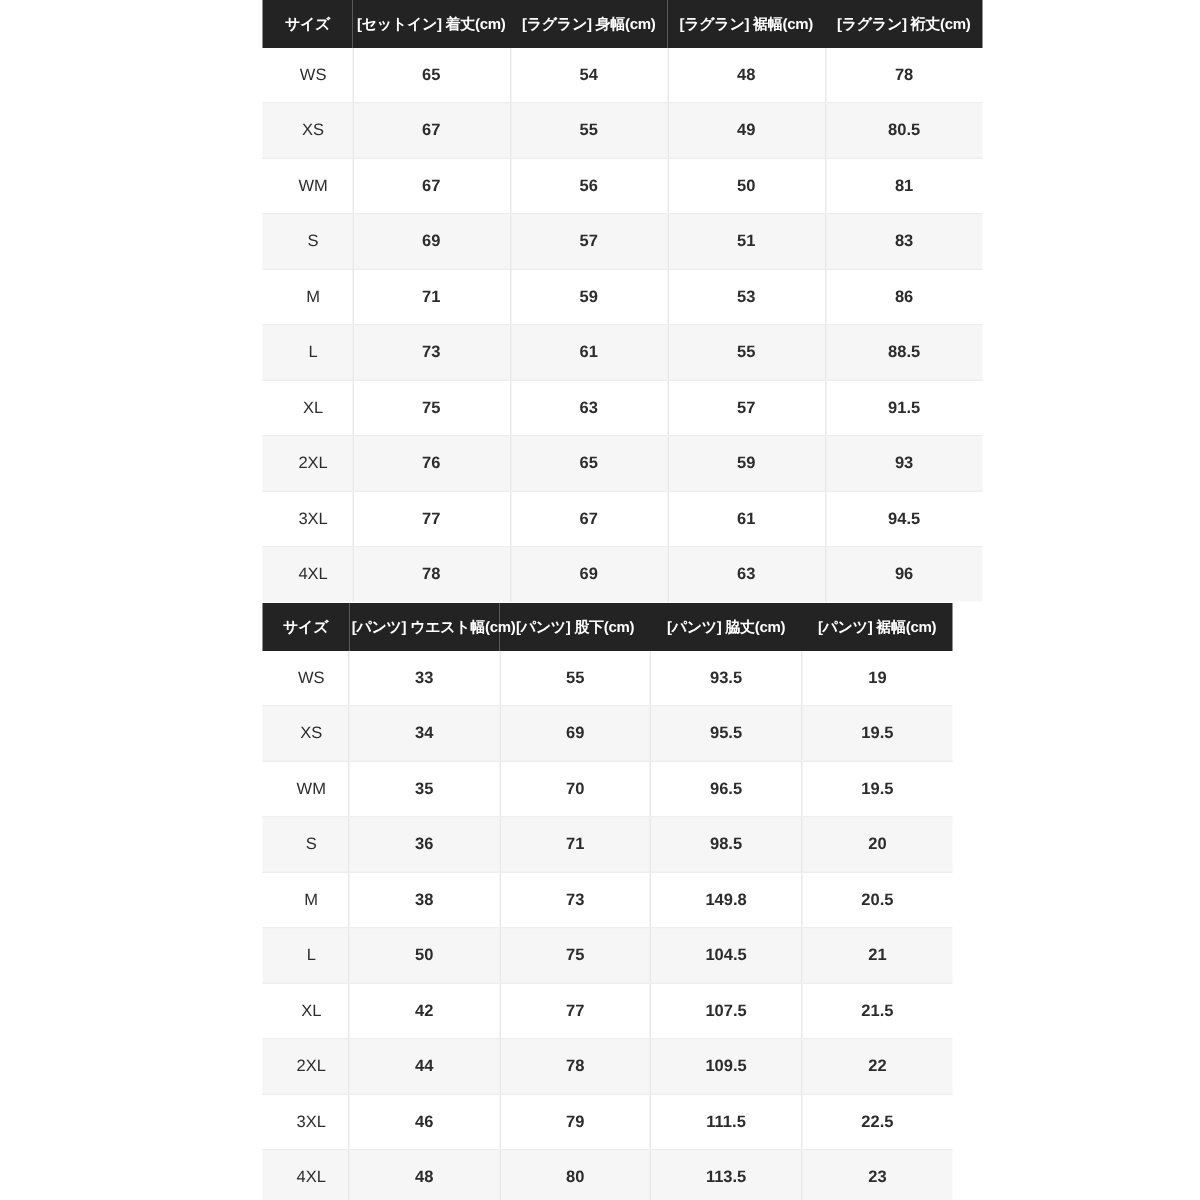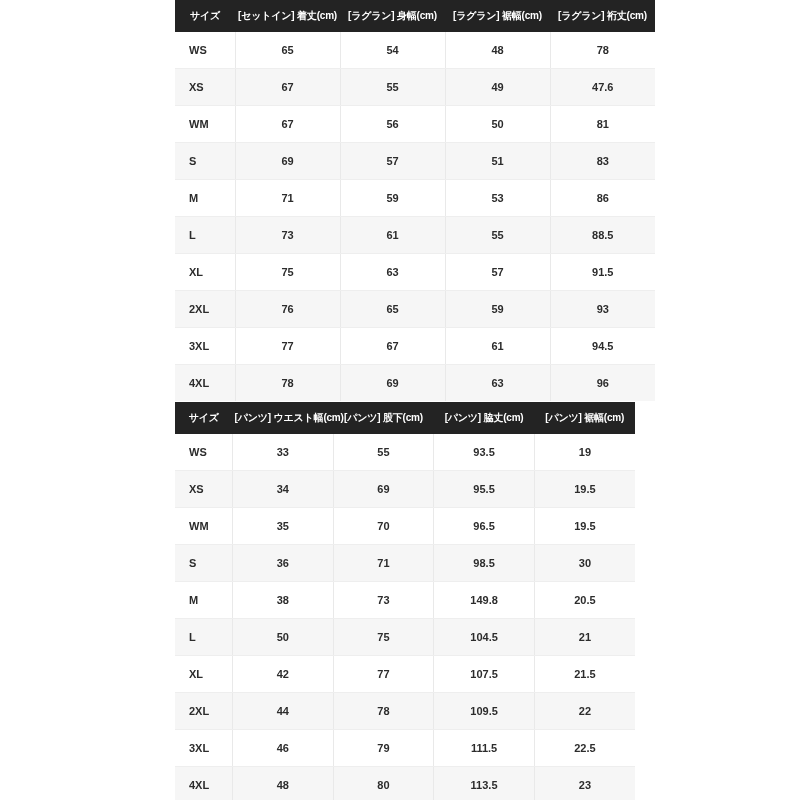--- a/index.html
+++ b/index.html
@@ -65,23 +65,23 @@
     border-right: 1px solid #e9e9e9;
     border-bottom: 1px solid #eeeeee;
     white-space: nowrap;
   }
 
   table.size-table tbody td:last-child {
     border-right: none;
   }
 
   table.size-table tbody td.cell-size {
-    text-align: left;
+    text-align: center;
     padding-left: 14px;
-    font-weight: bold;
+    font-weight: normal;
   }
 
   table.size-table tbody tr:nth-child(odd) td {
     background: #ffffff;
   }
 
   table.size-table tbody tr:nth-child(even) td {
     background: #f6f6f6;
   }
 
@@ -122,21 +122,21 @@
             <td>65</td>
             <td>54</td>
             <td>48</td>
             <td>78</td>
           </tr>
           <tr>
             <td class="cell-size">XS</td>
             <td>67</td>
             <td>55</td>
             <td>49</td>
-            <td>47.6</td>
+            <td>80.5</td>
           </tr>
           <tr>
             <td class="cell-size">WM</td>
             <td>67</td>
             <td>56</td>
             <td>50</td>
             <td>81</td>
           </tr>
           <tr>
             <td class="cell-size">S</td>
@@ -229,21 +229,21 @@
             <td>35</td>
             <td>70</td>
             <td>96.5</td>
             <td>19.5</td>
           </tr>
           <tr>
             <td class="cell-size">S</td>
             <td>36</td>
             <td>71</td>
             <td>98.5</td>
-            <td>30</td>
+            <td>20</td>
           </tr>
           <tr>
             <td class="cell-size">M</td>
             <td>38</td>
             <td>73</td>
             <td>149.8</td>
             <td>20.5</td>
           </tr>
           <tr>
             <td class="cell-size">L</td>

